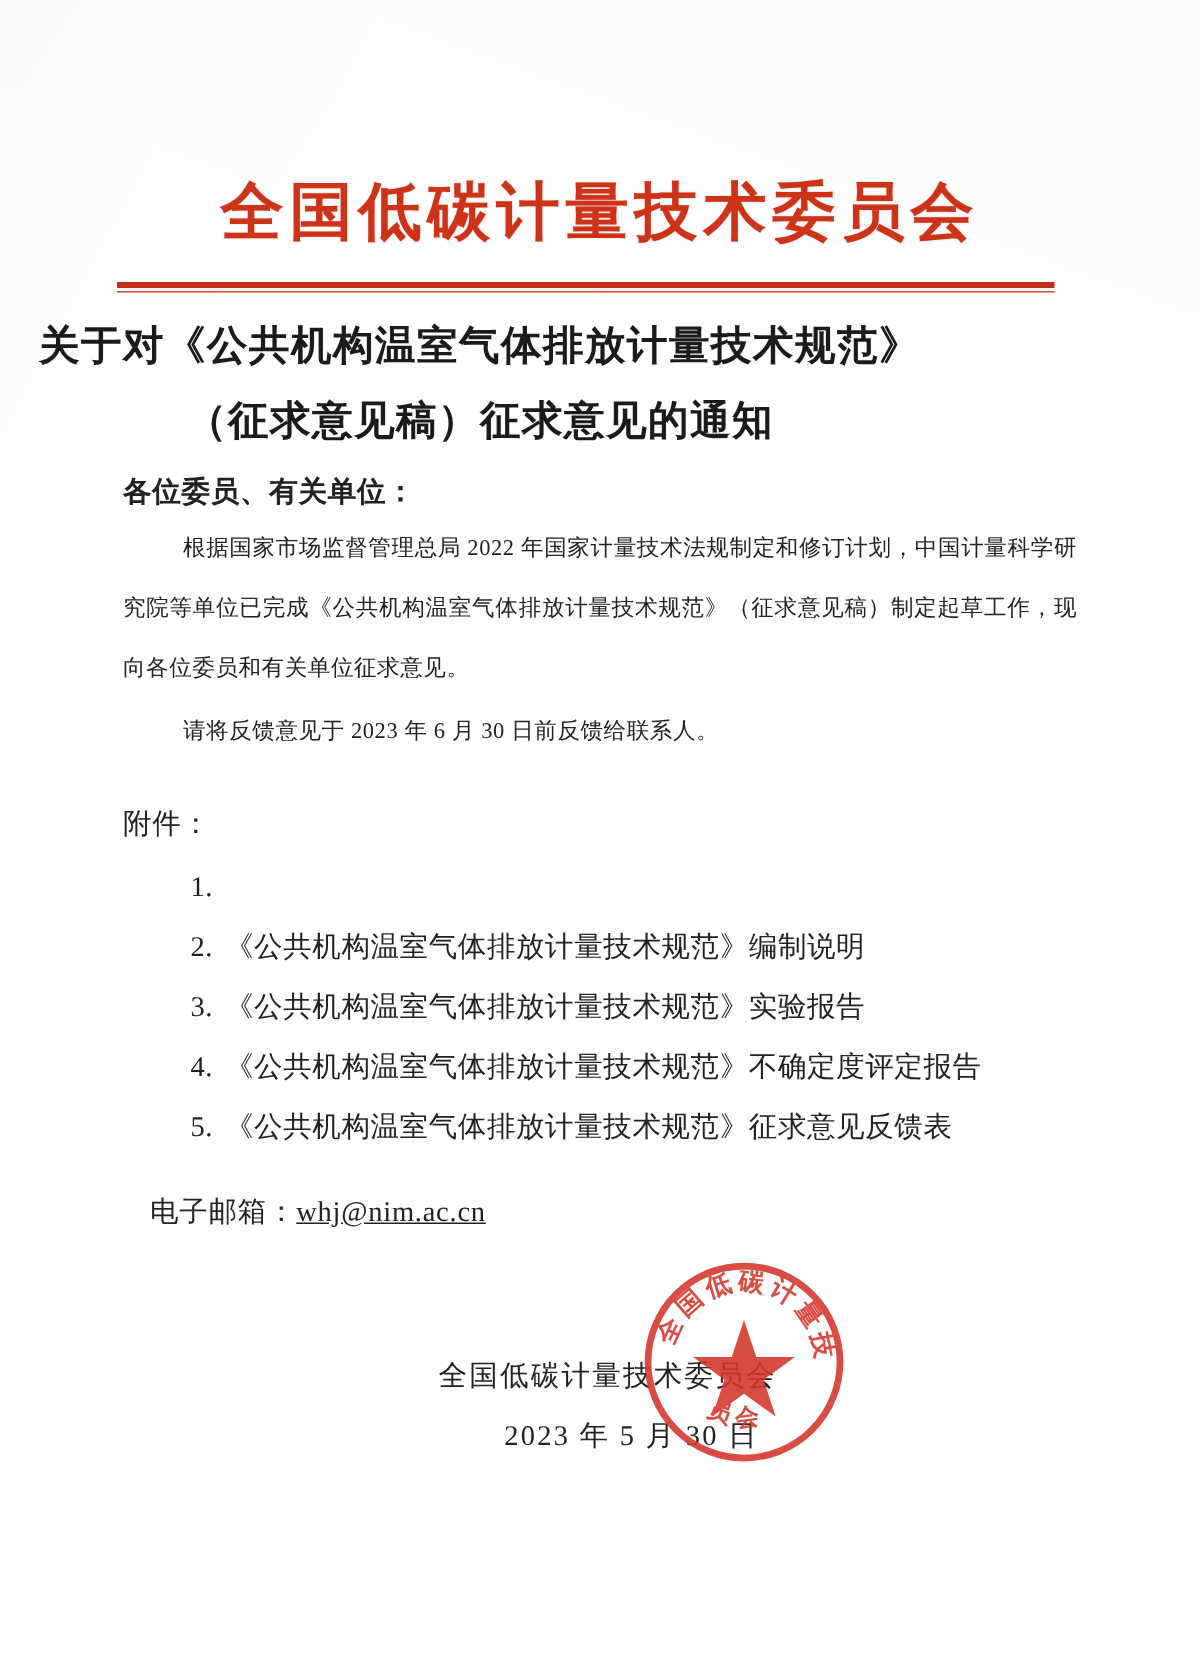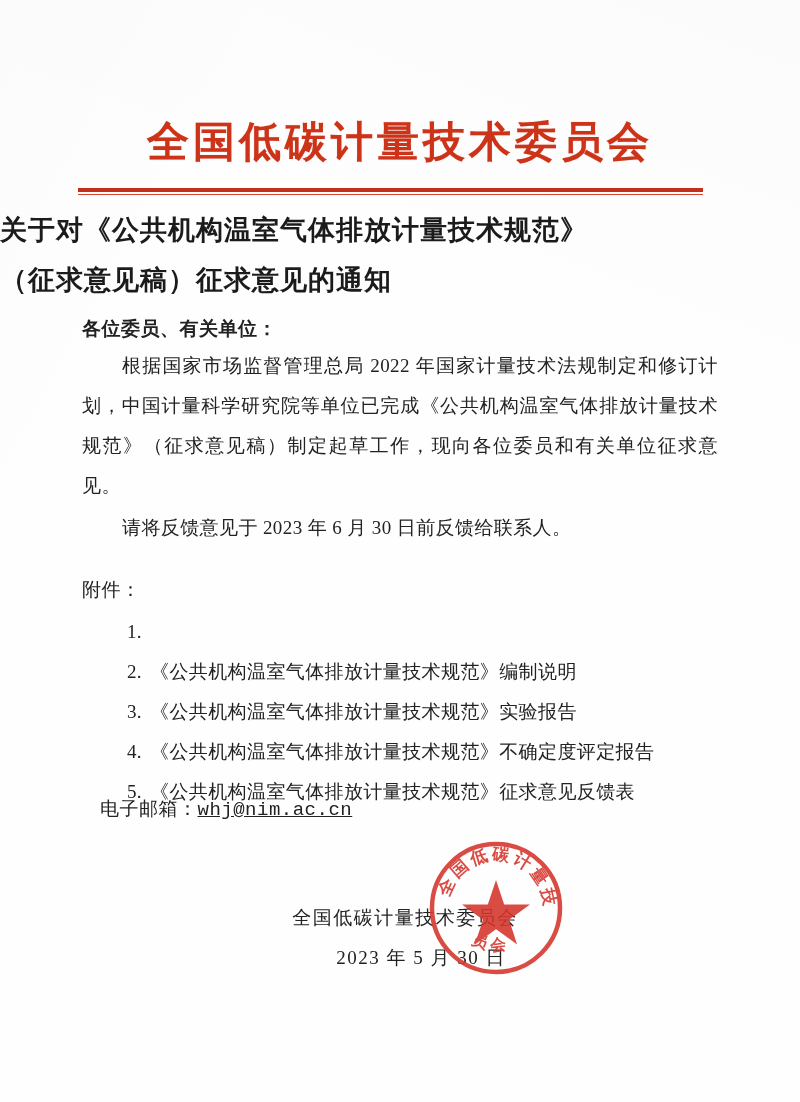--- a/index.html
+++ b/index.html
@@ -59,20 +59,21 @@
     width: 100%;
     margin-top: 1.5px;
   }
 
   
   .doc-title {
     position: absolute;
     top: 205px;
     left: 0;
     width: 640px;
+    text-align: center;
     color: #1b1b1b;
   }
   .doc-title-line {
     font-family: "Liberation Serif", "DejaVu Serif", serif;
     font-weight: bold;
     font-size: 27px;
     letter-spacing: 1px;
     line-height: 50px;
   }
 
@@ -84,21 +85,21 @@
     width: 636px;
     color: #222;
   }
   .salutation {
     font-size: 19px;
     line-height: 34px;
     letter-spacing: 0.5px;
     font-weight: bold;
   }
   .para {
-    font-size: 19px;
+    font-size: 15px;
     line-height: 40px;
     letter-spacing: 0.4px;
     text-align: justify;
     text-indent: 40px;
   }
   .para + .para { margin-top: 2px; }
 
   .attach-label {
     font-size: 19px;
     line-height: 36px;
@@ -135,21 +136,21 @@
   }
   .contact-line {
     font-size: 19px;
     line-height: 38px;
     letter-spacing: 0.5px;
   }
   .contact-label { }
   .email-link {
     text-decoration: underline;
     color: #222;
-    font-family: Liberation Mono, monospace;
+    font-family: Liberation Serif, serif;
   }
 
   
   .sign-block {
     position: absolute;
     top: 898px;
     left: 0;
     width: 800px;
     text-align: center;
     color: #222;

